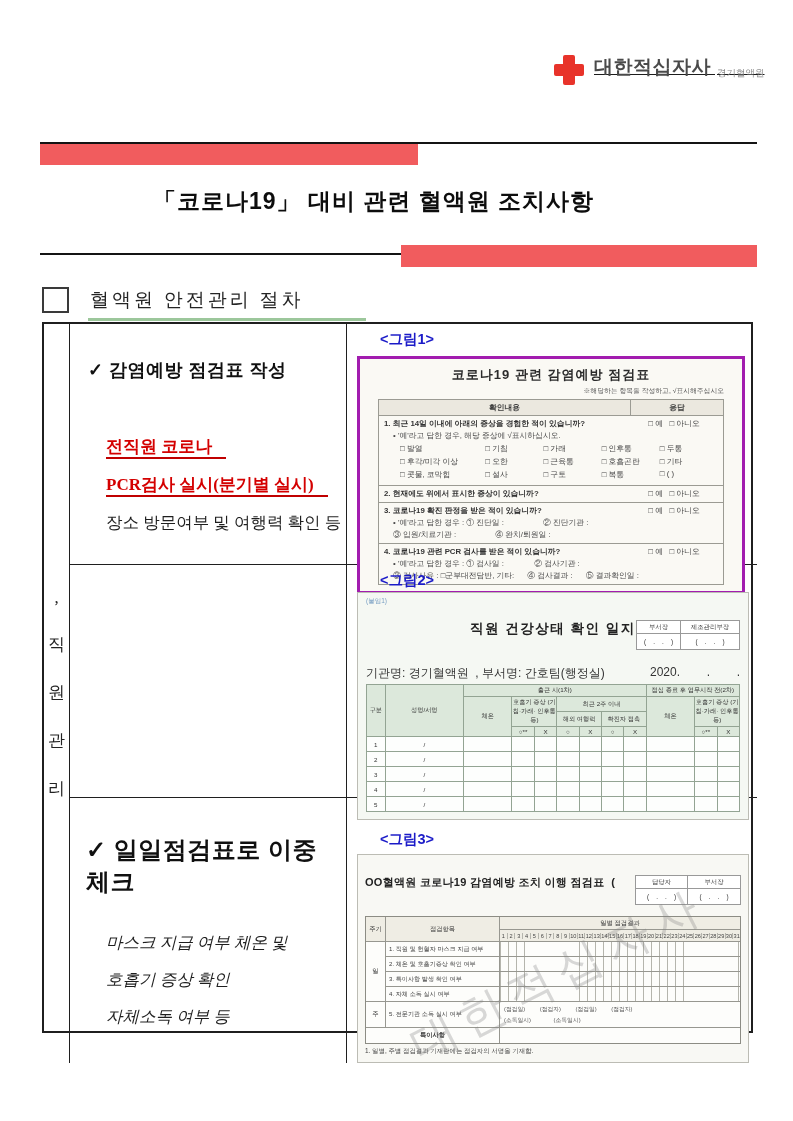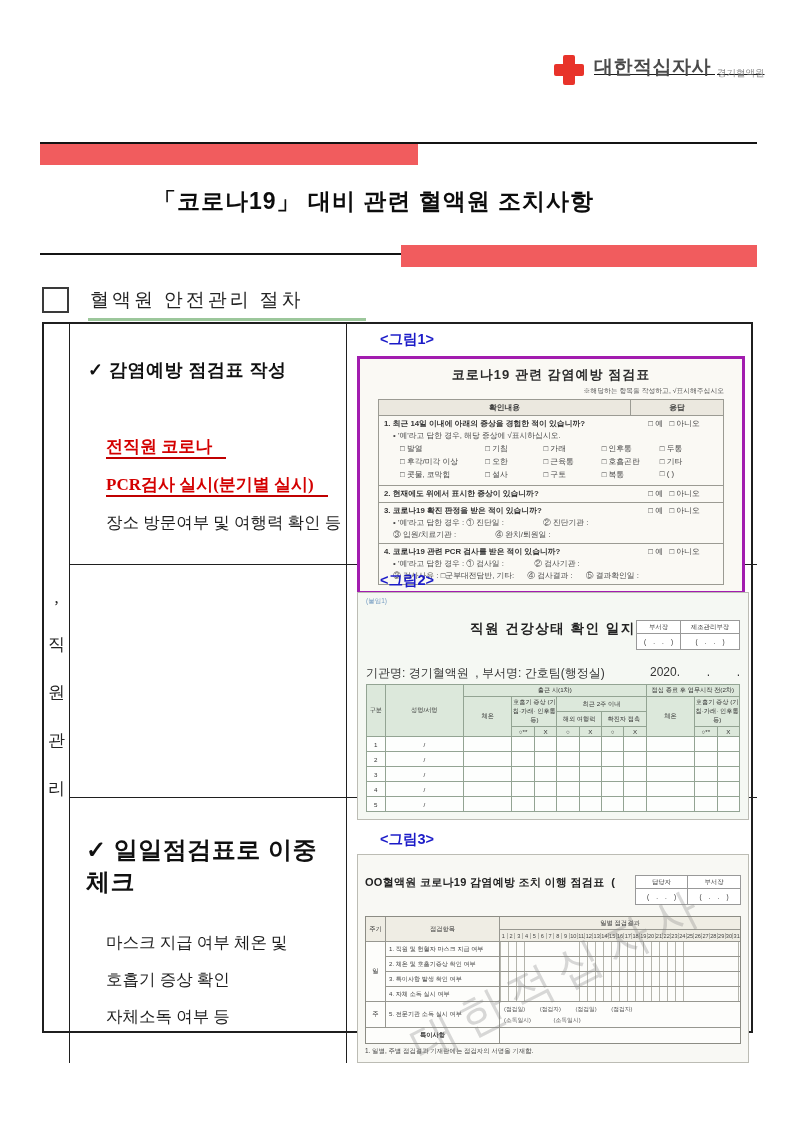--- a/index.html
+++ b/index.html
@@ -44,21 +44,21 @@
 
   .check-heading{font-family:"Liberation Sans",sans-serif;font-weight:bold;color:#101010;letter-spacing:0.5px;}
   .r1-heading{font-size:18px;margin:34px 0 0 18px;}
   .r2-heading{font-size:18px;margin:56px 0 0 18px;}
   .r3-heading{font-size:24px;margin:36px 0 0 16px;}
   .red-block{margin:46px 0 0 36px;}
   .red-line{line-height:38px;}
   .red-line span{color:#D40000;font-weight:bold;font-size:17px;border-bottom:2px solid #C00000;padding:0 14px 1px 0;}
   .plain-lines{margin-left:36px;font-size:16.5px;color:#1e1e1e;line-height:38px;}
   .r2-lines{margin-top:30px;line-height:42px;}
-  .r3-lines{margin-top:26px;line-height:37px;}
+  .r3-lines{margin-top:26px;line-height:37px;font-style:italic;}
 
   .fig-label{color:#1B1BC8;font-family:"Liberation Sans",sans-serif;font-weight:bold;font-size:14.5px;margin-left:23px;}
 
   
   .form1{margin-top:7px;width:388px;box-sizing:border-box;background:#FAF9F4;border:3px solid #a21caf;
     padding:7px 18px 6px;font-family:"Liberation Sans",sans-serif;color:#3b3b3b;}
   .f1-title{text-align:center;font-weight:bold;font-size:13px;color:#2b2b2b;letter-spacing:1px;}
   .f1-inst{text-align:right;font-size:6.8px;color:#555;margin:2px 0 3px;}
   .f1-table{border:1px solid #9b9b93;font-size:7.8px;}
   .f1-hrow{display:flex;background:#EBE8DF;border-bottom:1px solid #9b9b93;font-weight:bold;text-align:center;}

